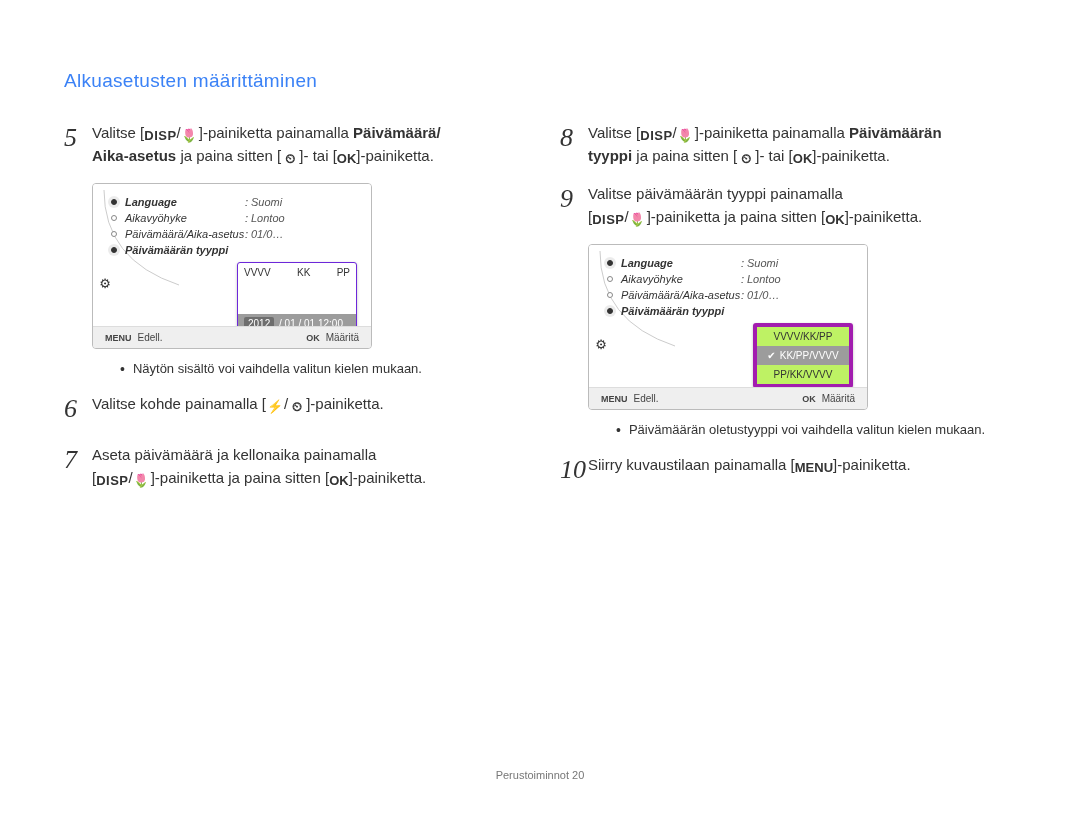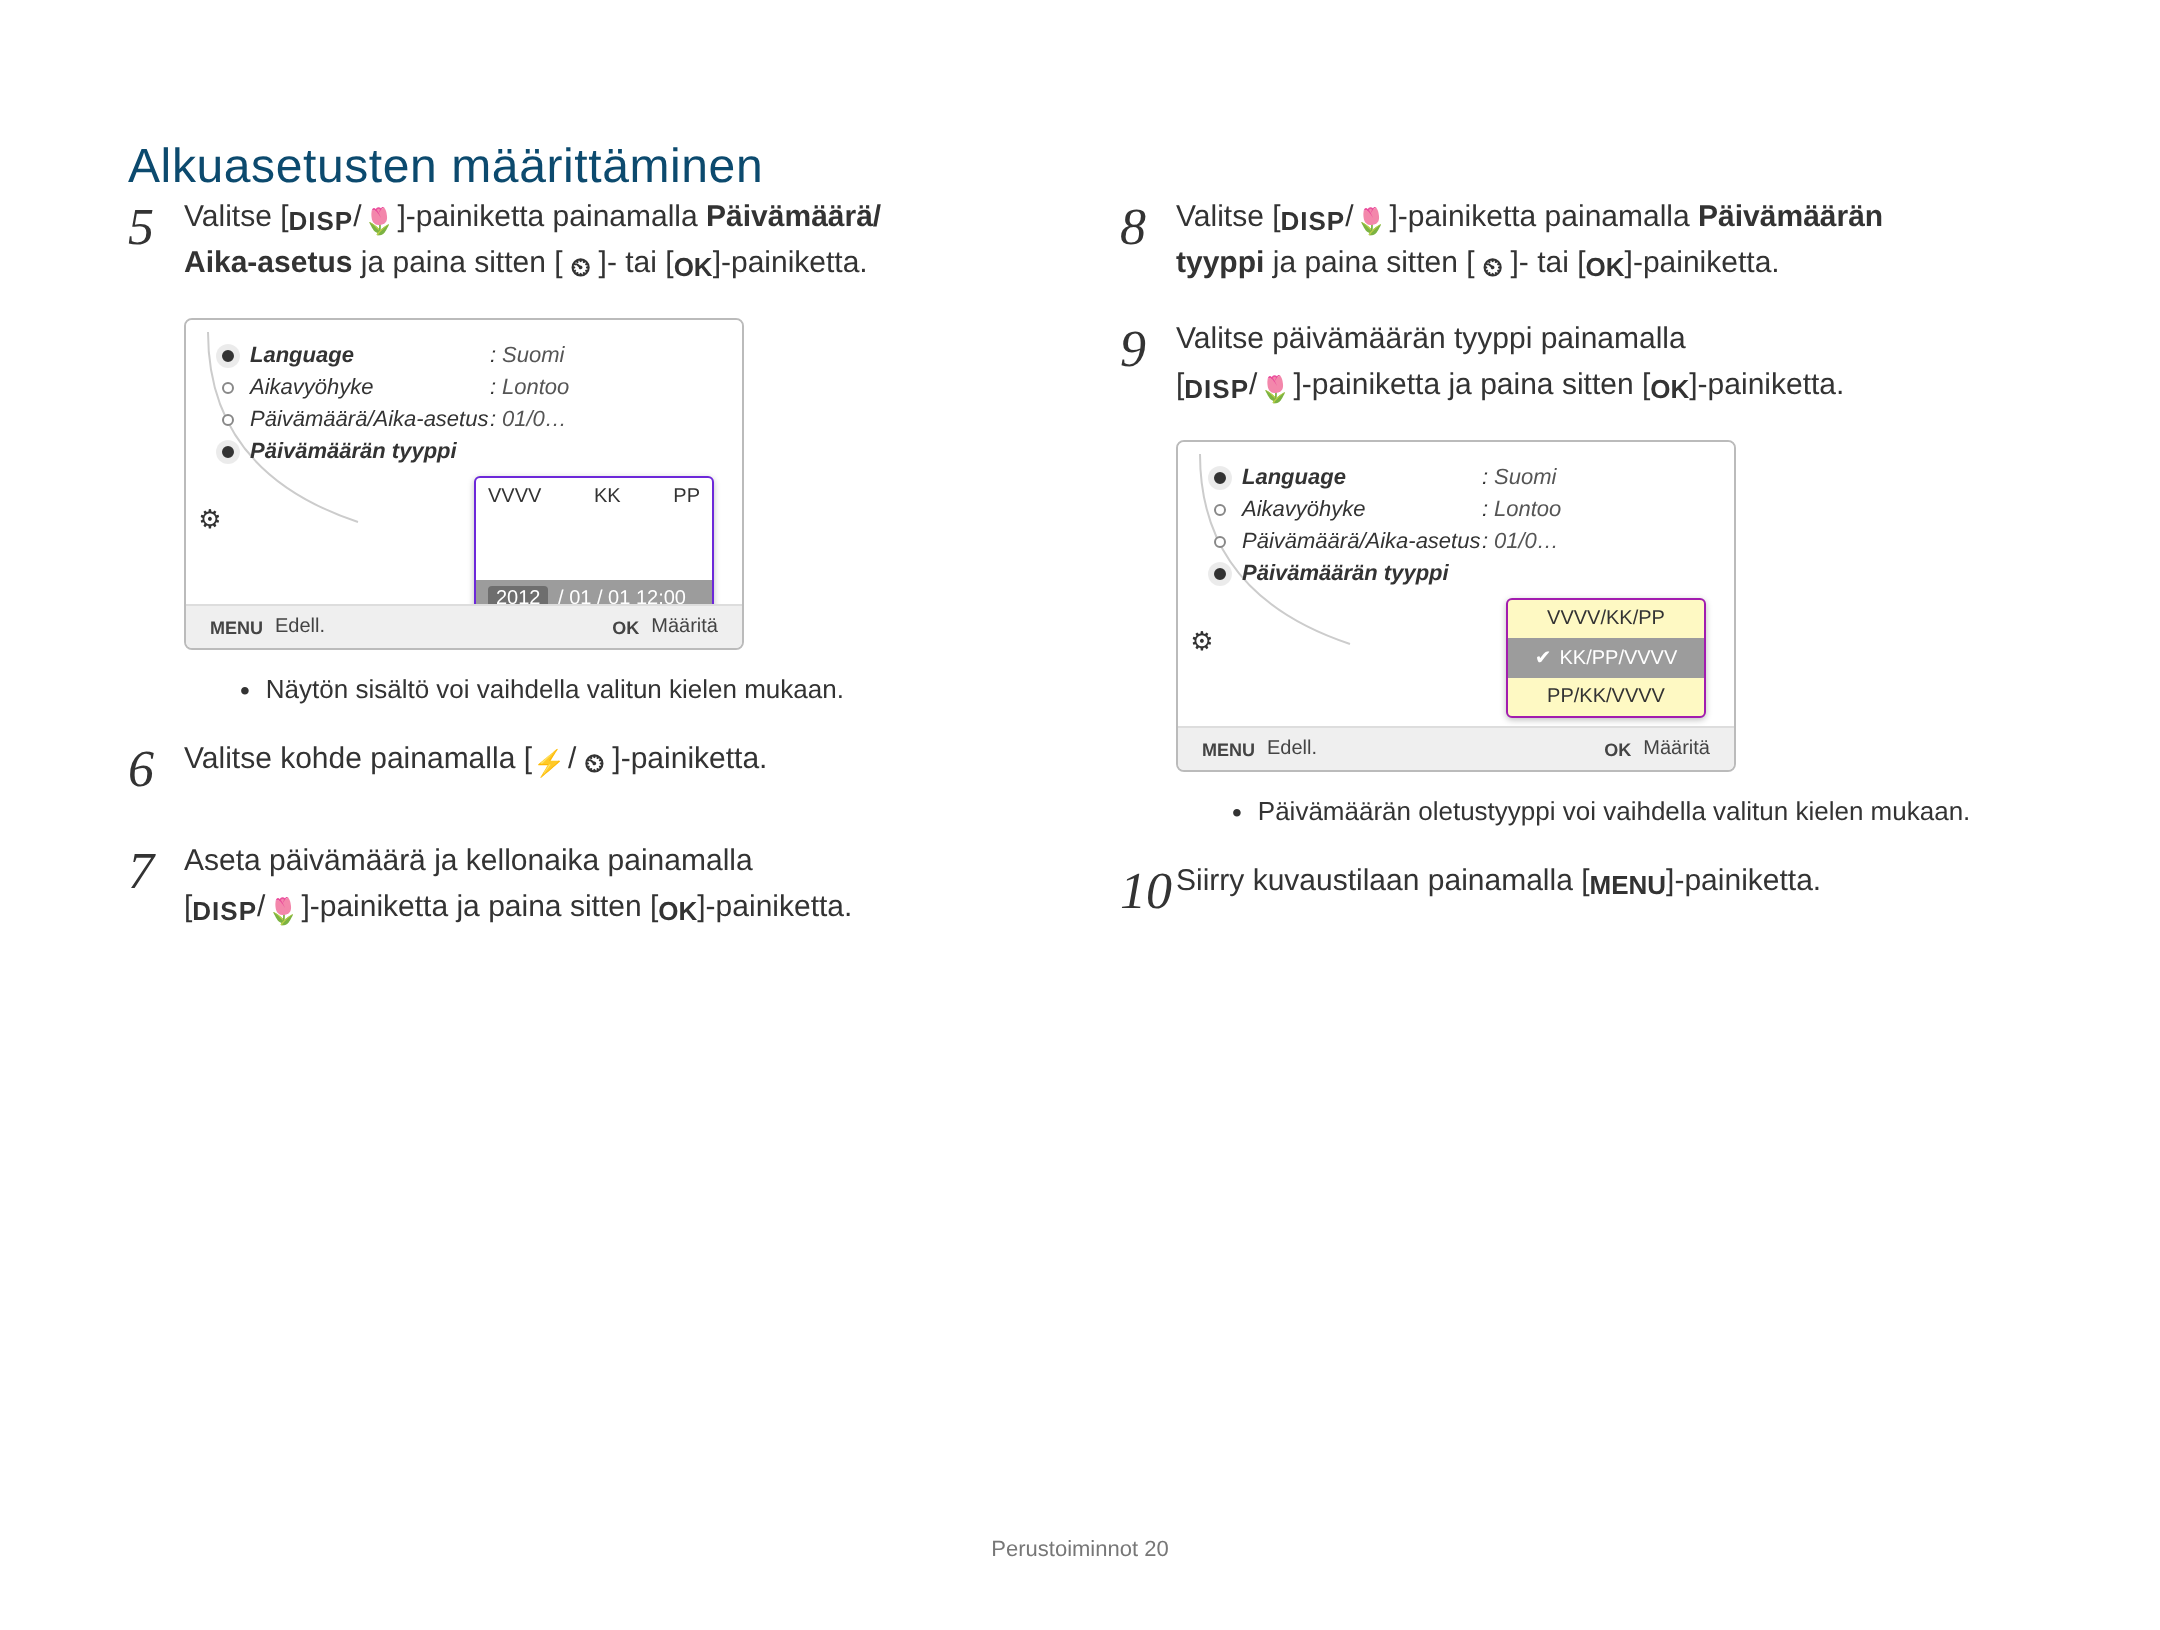--- a/index.html
+++ b/index.html
@@ -13,24 +13,25 @@
     color: #333;
     font-size: 15px;
   }
   .page {
     position: relative;
     width: 1080px;
     height: 815px;
     padding: 70px 64px 40px 64px;
   }
   .page-title {
-    color: #0c4a6e;
+    color: #3b82f6;
     font-weight: 300;
-    font-size: 24px;
+    font-size: 19px;
     letter-spacing: 0.3px;
+    margin-bottom: 30px;
   }
   .columns {
     display: flex;
     gap: 40px;
   }
   .col {
     flex: 1;
   }
   .step {
     display: flex;
@@ -165,22 +166,22 @@
     background: #6e6e6e;
     padding: 1px 4px;
     border-radius: 2px;
     margin-right: 2px;
   }
   .dropdown2 {
     position: absolute;
     right: 14px;
     top: 78px;
     width: 100px;
-    background: #fef9c3;
-    border: 1px solid #a21caf;
+    background: #bef264;
+    border: 4px solid #a21caf;
     border-radius: 3px;
     box-shadow: 0 1px 3px rgba(0,0,0,0.25);
     z-index: 5;
     font-size: 10px;
     overflow: hidden;
   }
   .dd-opt {
     padding: 4px 8px;
     text-align: center;
   }

